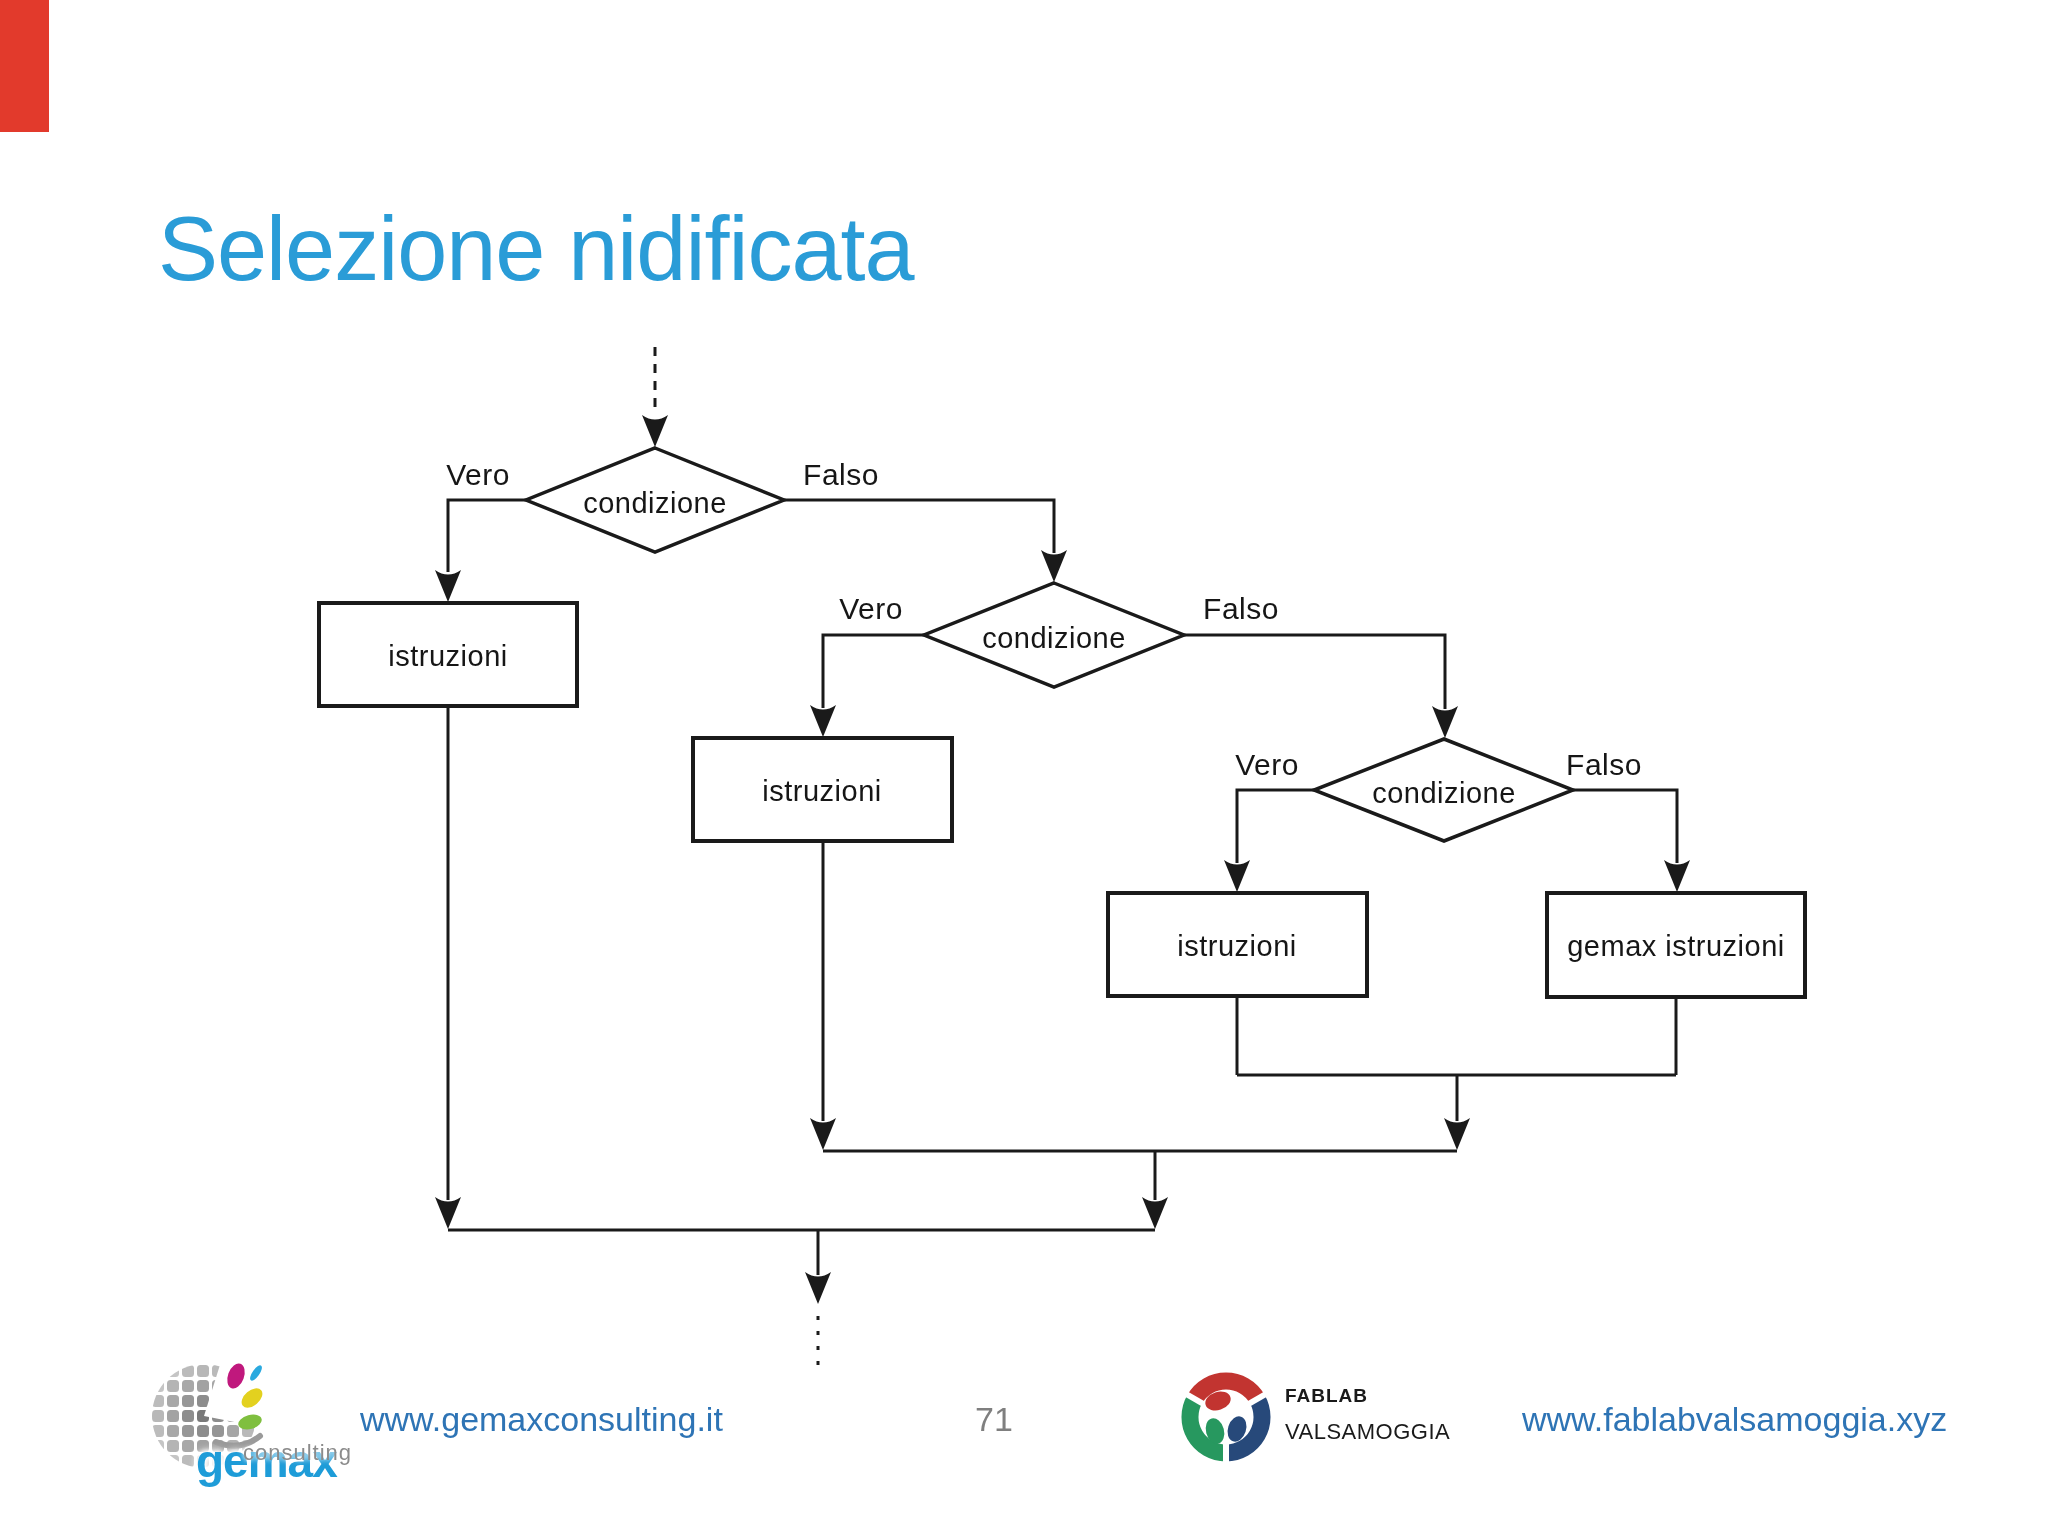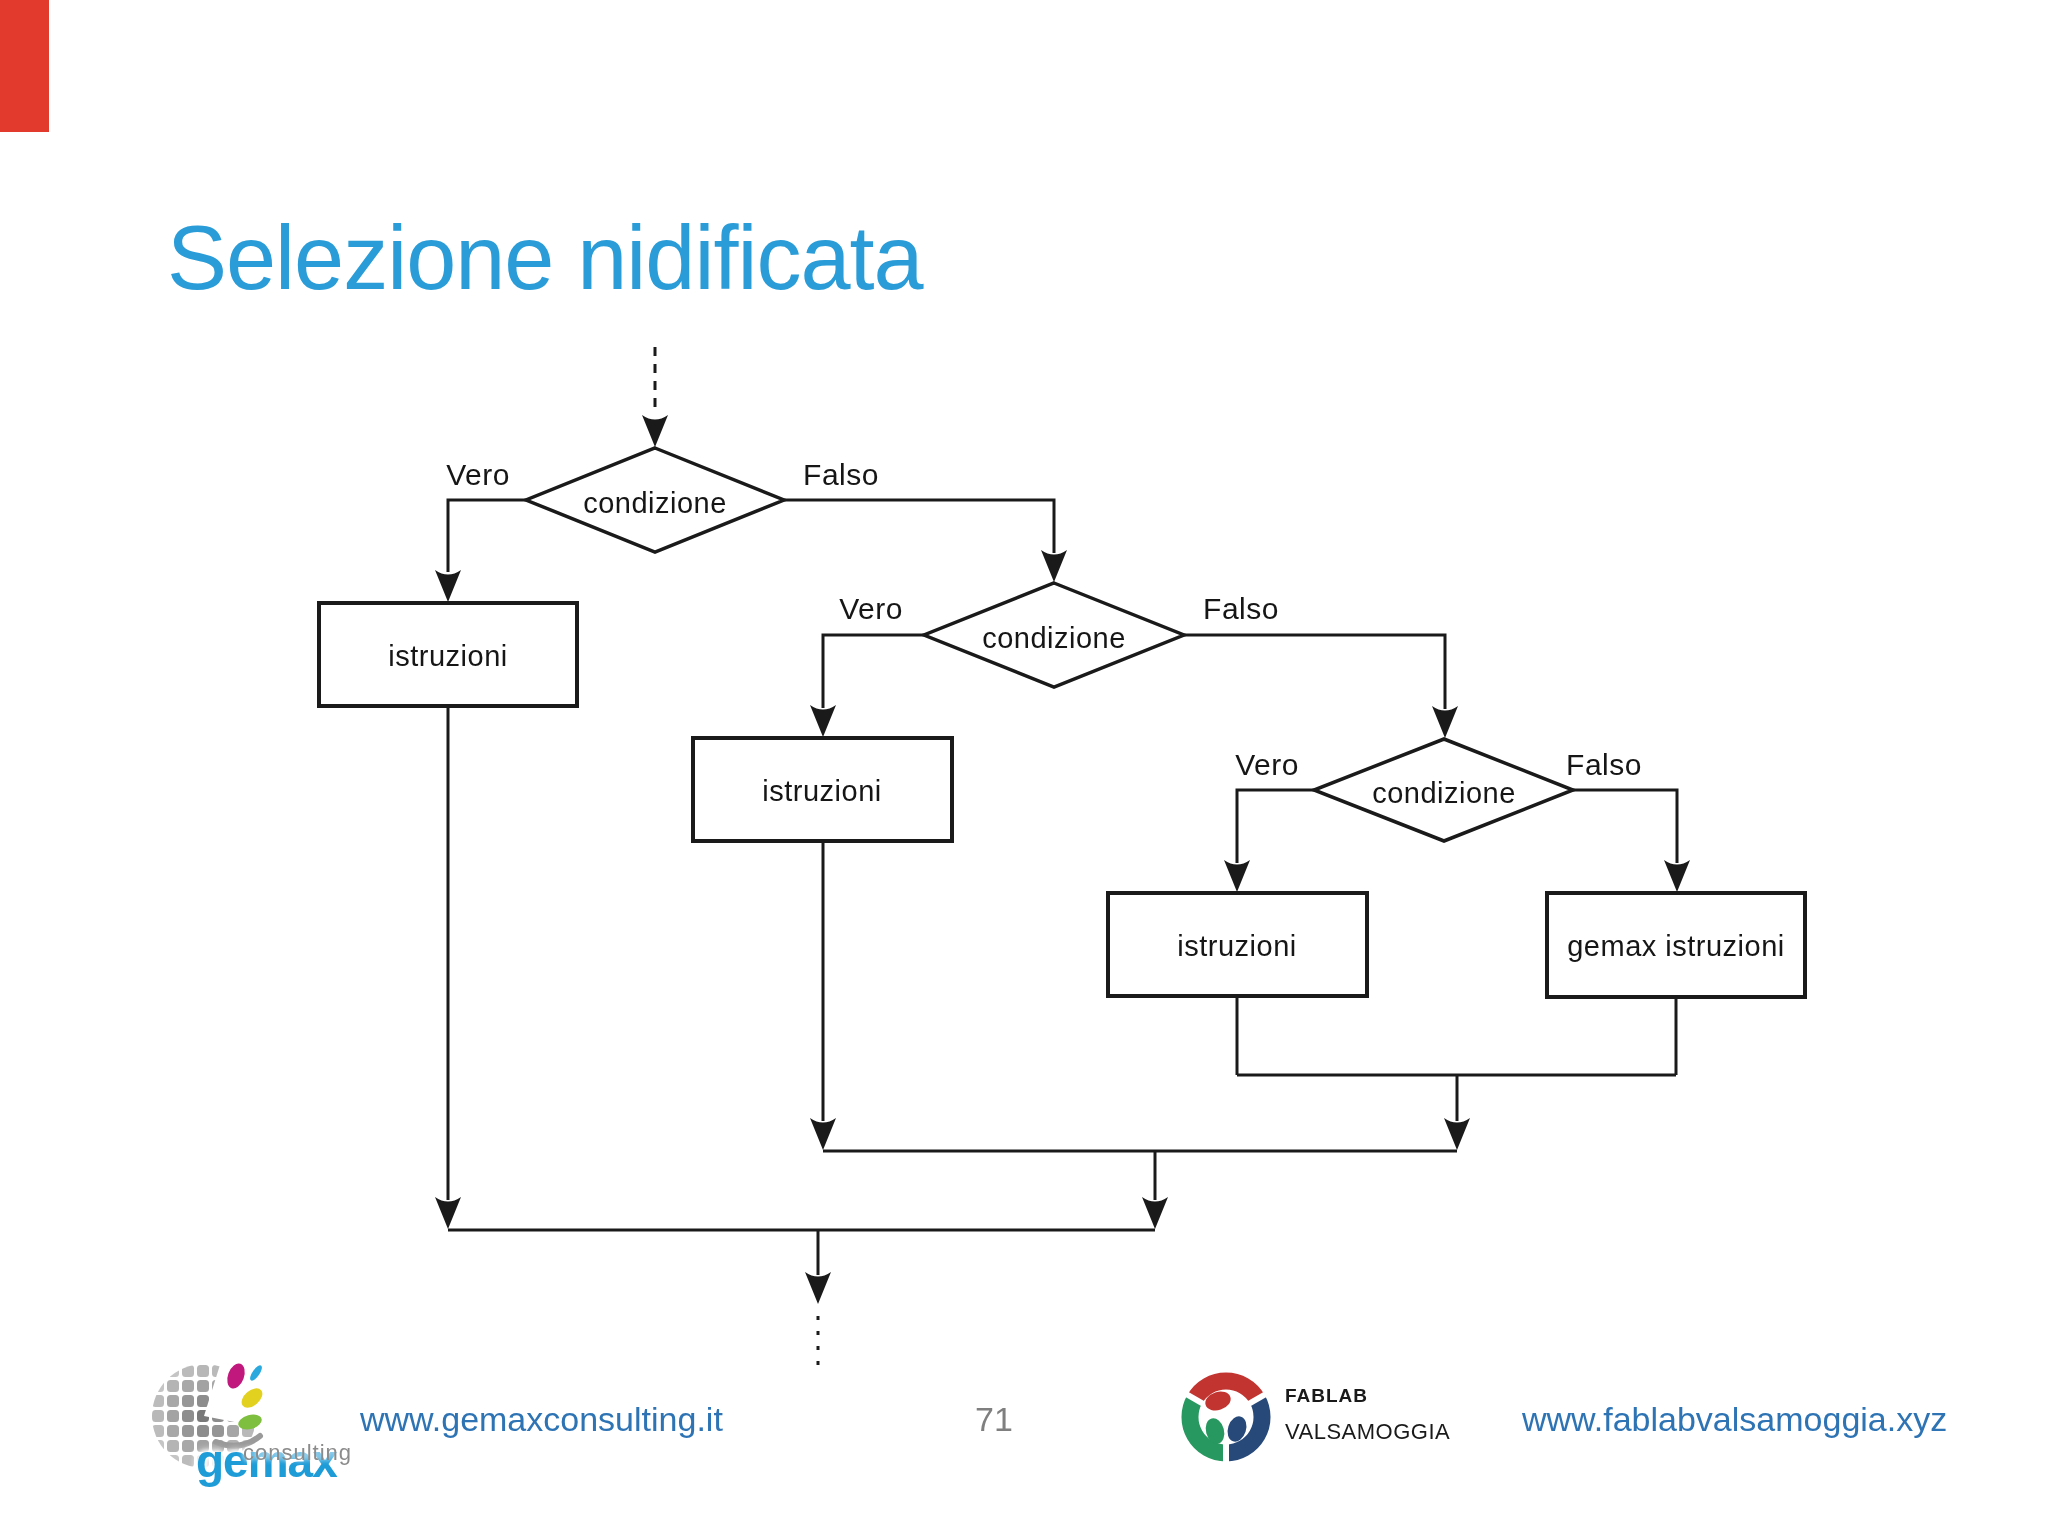--- a/index.html
+++ b/index.html
@@ -1,19 +1,19 @@
 <!DOCTYPE html>
 <html style="--title: #2A9CD7; --link: #2E74B5; --accent-bar: #E23A2C; --page-number: #7F7F7F; --diagram-stroke: #1a1a1a;"><head>
 <meta charset="utf-8">
 <style>
   html,body{margin:0;padding:0;background:#fff;}
   #slide{position:relative;width:2048px;height:1536px;background:#fff;overflow:hidden;
          font-family:"Liberation Sans",sans-serif;}
   #corner-bar{position:absolute;left:0;top:0;width:49px;height:132px;background:var(--accent-bar,#E23A2C);}
-  #title{position:absolute;left:150px;top:192px;margin:17px;font-size:90px;font-weight:400;
+  #title{position:absolute;left:150px;top:192px;margin:8px;font-size:90px;font-weight:400;
          letter-spacing:-1px;color:var(--title,#2A9CD7);line-height:1.1;white-space:nowrap;}
   svg.layer{position:absolute;left:0;top:0;}
   .nlabel{position:absolute;transform:translate(-50%,-50%);color:#161616;font-size:29px;
           white-space:nowrap;letter-spacing:0.5px;}
   .blabel{position:absolute;transform:translate(-50%,-50%);color:#161616;font-size:30px;
           white-space:nowrap;letter-spacing:0.5px;}
   
   .url{position:absolute;font-size:34px;color:var(--link,#2E74B5);white-space:nowrap;}
   #page-number{position:absolute;left:975px;top:1400px;font-size:34px;color:var(--page-number,#7F7F7F);text-align:right;}
   #gemax-wordmark{position:absolute;left:196px;top:1398px;font-size:46px;font-weight:700;

